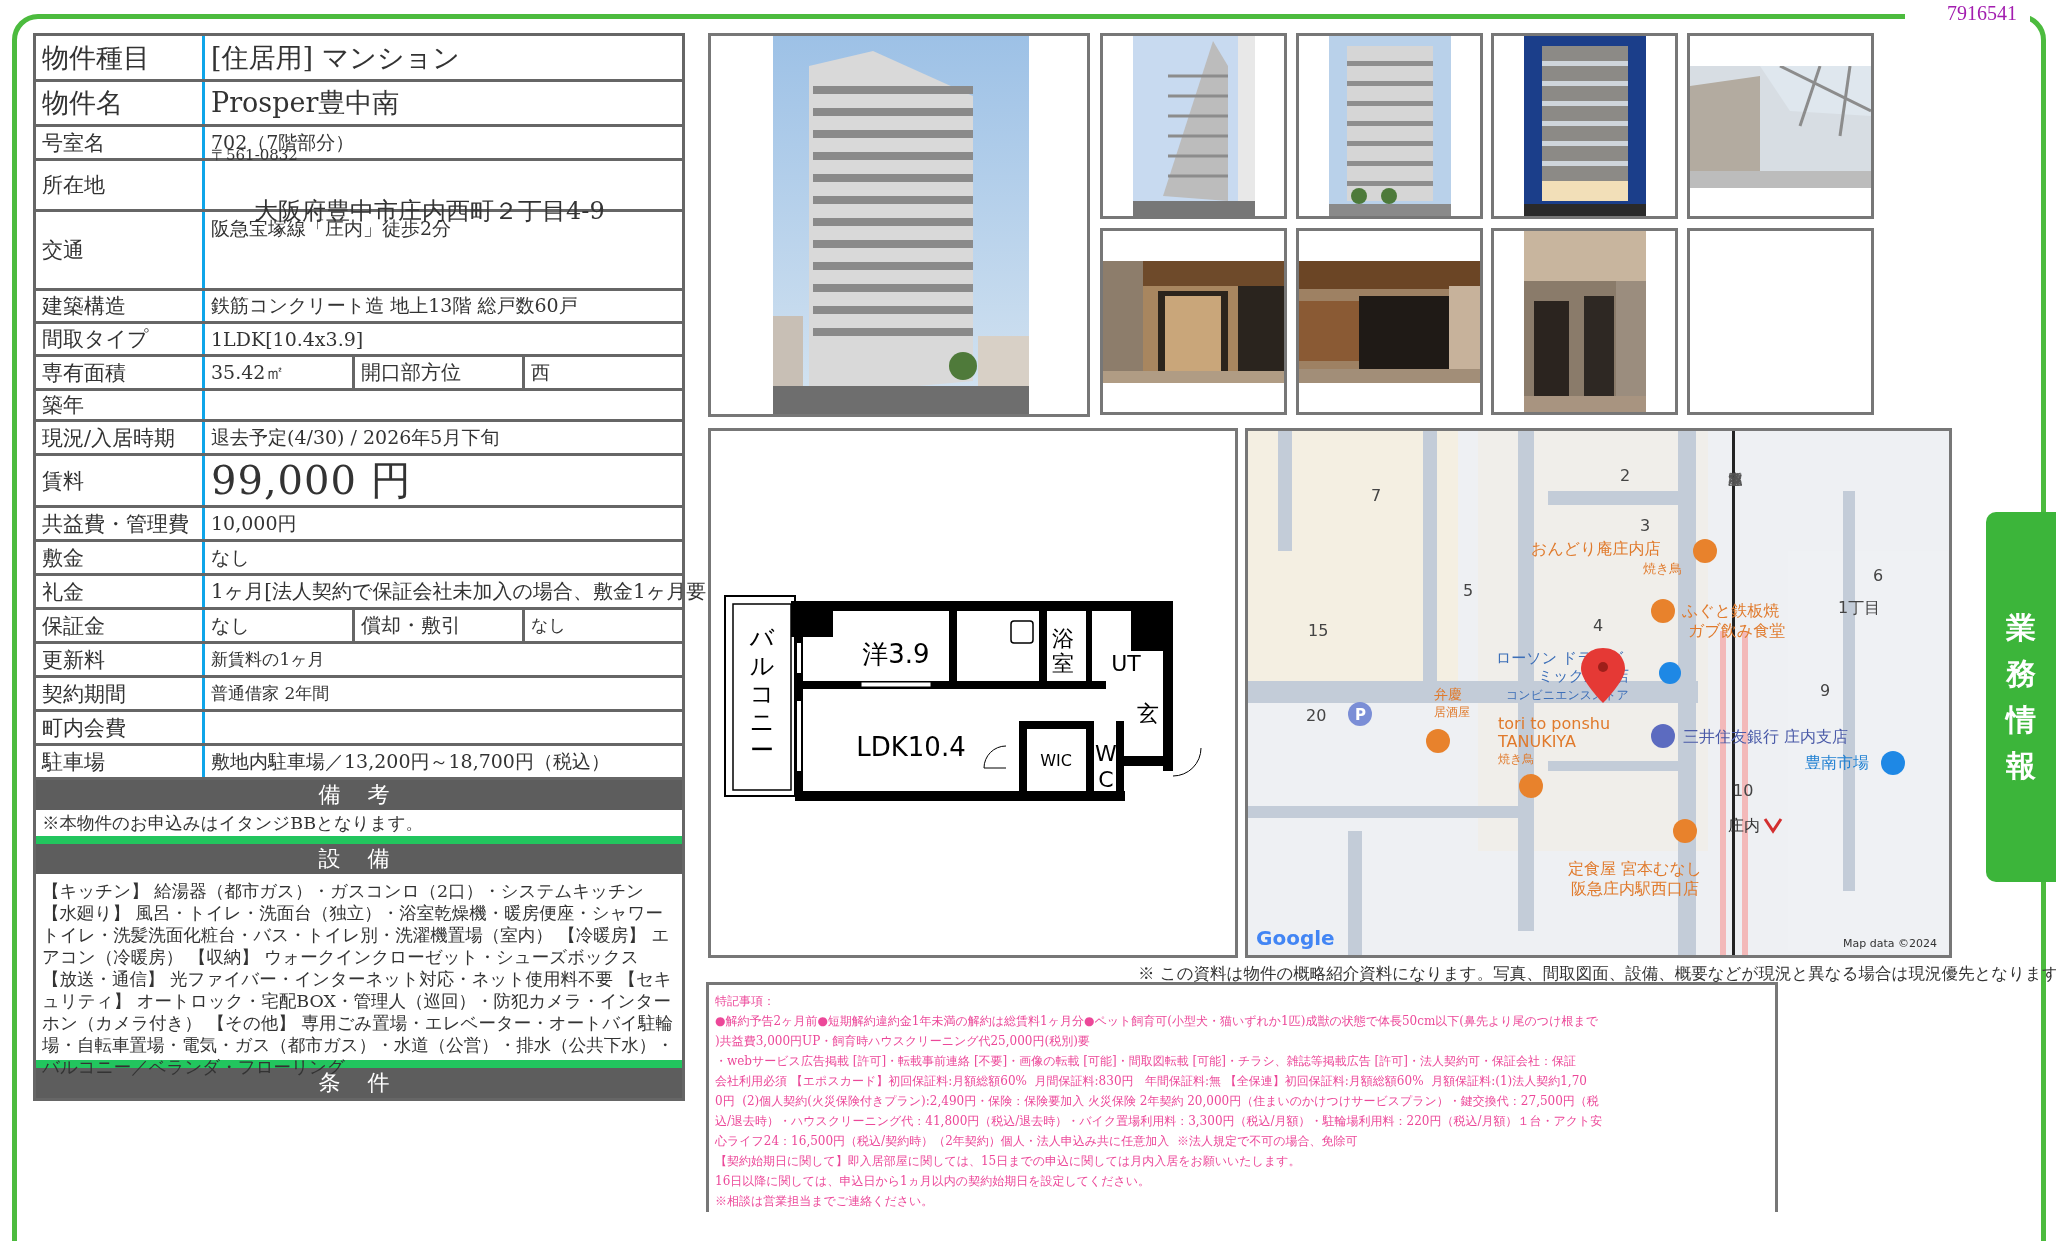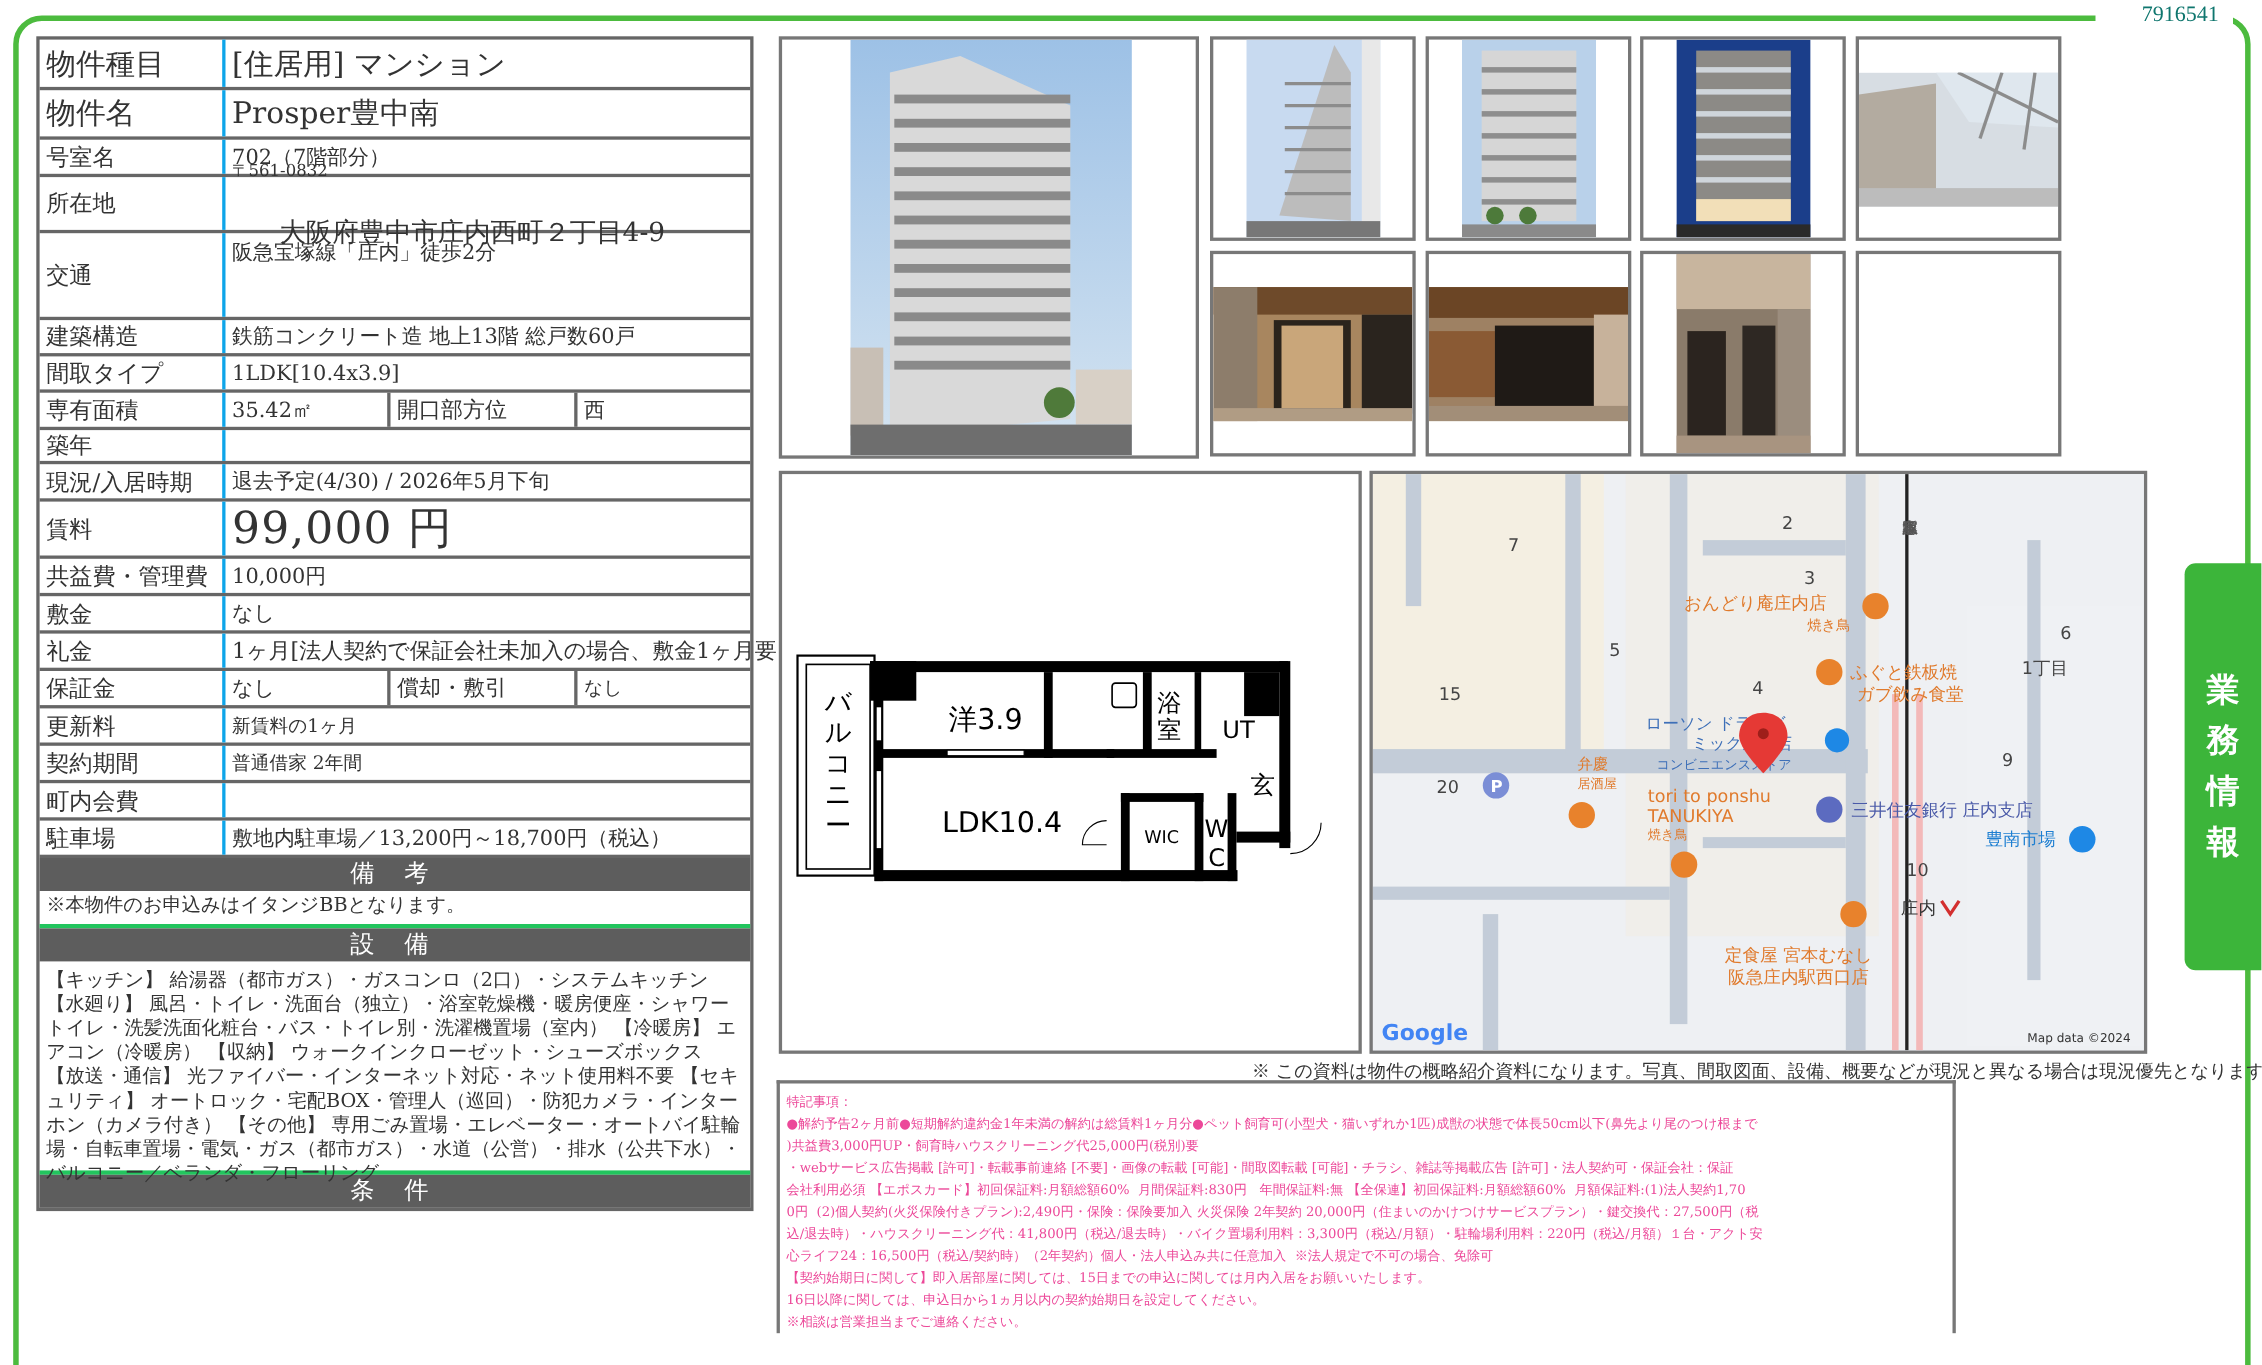--- a/index.html
+++ b/index.html
@@ -7,21 +7,21 @@
   body { position: relative; font-family: "DejaVu Serif", "Liberation Serif", serif; color: #333; }
 
   .frame {
     position: absolute; left: 12px; top: 14px; width: 2034px; height: 1260px;
     border: 5px solid #4cbb3e; border-radius: 26px;
   }
   .frame-gap {
     position: absolute; left: 1905px; top: 6px; width: 125px; height: 20px; background: #fff;
   }
   .doc-id {
-    position: absolute; left: 1947px; top: 2px; font-size: 20px; color: #0f766e;
+    position: absolute; left: 1947px; top: 2px; font-size: 20px; color: #a21caf;
     font-family: "Liberation Serif", serif;
   }
   .side-tab {
     position: absolute; left: 1986px; top: 512px; width: 70px; height: 370px;
     background: #3cb53a; border-radius: 10px 0 0 10px;
     display: flex; flex-direction: column; align-items: center; justify-content: center;
     color: #fff; font-size: 30px; font-weight: bold; font-family: "DejaVu Sans", sans-serif;
     line-height: 46px;
   }
 
@@ -47,21 +47,21 @@
   .rent { font-size: 40px; letter-spacing: 1px; }
   .addr { flex-direction: column; align-items: flex-start; justify-content: center; gap: 36px; }
   .addr .zip { font-size: 15px; line-height: 16px; }
   .addr .a { font-size: 24px; line-height: 24px; margin-left: 43px; }
   .access { align-items: flex-start; padding-top: 4px; }
 
   .section-head {
     background: #5d5d5d; color: #fff; text-align: center; font-size: 22px;
     letter-spacing: 10px; height: 30px; line-height: 30px;
   }
-  .section-body { padding: 2px 6px; font-size: 17.5px; line-height: 22px; border-bottom: 4px solid #22c55e; }
+  .section-body { padding: 2px 6px; font-size: 17.5px; line-height: 22px; border-bottom: 8px solid #22c55e; }
 
   
   .photo {
     position: absolute; border: 3px solid #777; background: #fff; overflow: hidden;
   }
   .img-fill { position: absolute; }
 
   
   .floor { position: absolute; left: 708px; top: 428px; width: 530px; height: 530px; border: 3px solid #777; background:#fff; }
   .map { position: absolute; left: 1245px; top: 428px; width: 707px; height: 530px; border: 3px solid #777; background: #eef0f3; overflow: hidden; }

